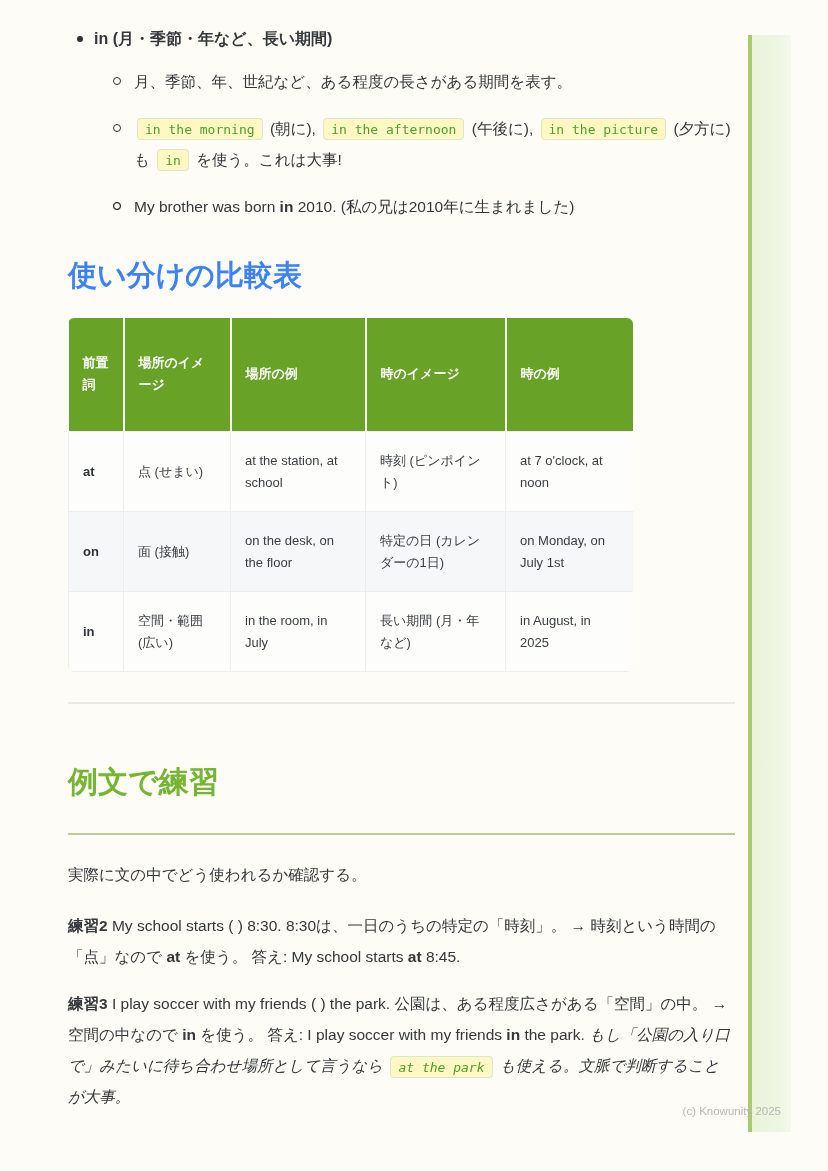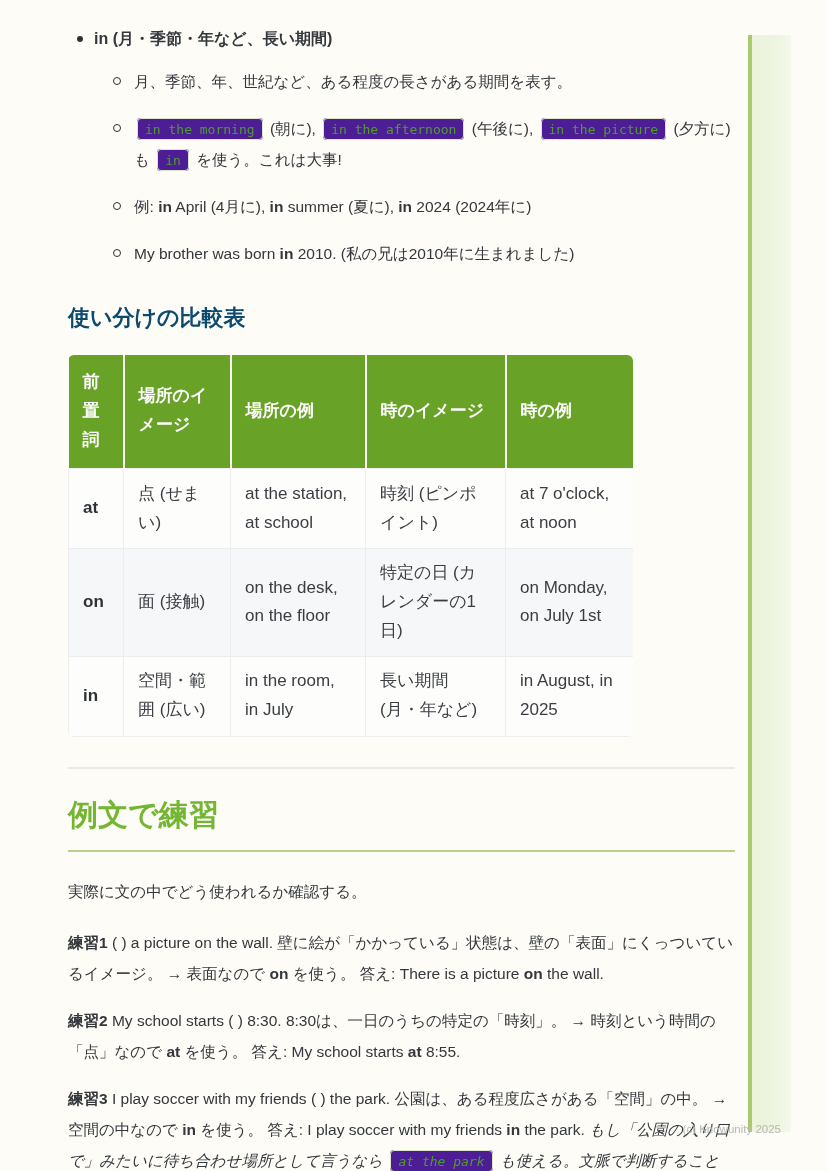--- a/index.html
+++ b/index.html
@@ -18,26 +18,26 @@
 
   
   .toplist { list-style:none; margin:0; padding:0; }
   .top-item { position:relative; padding-left:26px; font-size:16px; font-weight:700; line-height:1.6; }
   .bullet-dot { position:absolute; left:9px; top:10px; width:6px; height:6px; border-radius:50%; background:#2e3236; }
   .sublist { list-style:none; margin:14px 0 0 0; padding:0 0 0 14px; font-weight:400; }
   .sub-item { position:relative; padding-left:26px; margin-bottom:16px; font-size:15.5px; line-height:2.0; color:#34373b; }
   .circle-dot { position:absolute; left:5px; top:11px; width:6px; height:6px; border-radius:50%; border:1.5px solid #2e3236; background:transparent; }
 
   
-  .cmp-heading { color:#0c4a6e; font-size:22px; font-weight:700; margin:34px 0 22px 0;font-family:Liberation Mono, monospace; }
-  .practice-heading { color:#74b531; font-size:30px; font-weight:700; margin:26px 0 0 0; padding-bottom:14px; border-bottom:2px solid #bdce92; }
+  .cmp-heading { color:#3b82f6; font-size:29px; font-weight:700; margin:34px 0 22px 0;font-family:Liberation Mono, monospace; }
+  .practice-heading { color:#74b531; font-size:30px; font-weight:700; margin:58px 0 0 0; padding-bottom:30px; border-bottom:2px solid #bdce92; }
 
   
   .tablewrap { width:565px; border-radius:6px; overflow:hidden; }
-  table { border-collapse:collapse; table-layout:fixed; width:565px; font-size:17px;padding-left:36px; }
+  table { border-collapse:collapse; table-layout:fixed; width:565px; font-size:13px;padding-left:36px; }
   thead tr { height:114px; }
   thead th {
     background:#68a226; color:#ffffff; font-weight:700; text-align:left;
     vertical-align:middle; padding:12px 14px; line-height:1.7;
     border-right:2px solid #fbfbf6; box-sizing:border-box;
   }
   thead th:last-child { border-right:none; }
   tbody tr { height:80px; }
   tbody td {
     border:1px solid #ebedef; padding:10px 14px; vertical-align:middle;
@@ -49,26 +49,26 @@
   .divider { border:none; border-top:2px solid #e9e9e4; margin:30px 0 0 0; width:100%; }
 
   .intro { font-size:15.5px; line-height:2.0; margin:24px 0 20px 0; }
   .practice-p { font-size:15.5px; line-height:2.0; margin:0 0 16px 0; }
 
   
   .b { font-weight:700; }
   .i { font-style:italic; }
   .chip {
     font-family:"DejaVu Sans Mono","Liberation Mono",monospace;
-    font-size:13px; color:#4f9e2c; background:#4c1d95;
+    font-size:13px; color:#4f9e2c; background:#fef9c3;
     border:1px solid #dde6cb; border-radius:4px; padding:2.5px 7px; margin:0 3px;
     -webkit-box-decoration-break:clone; box-decoration-break:clone;
   }
 
-  .watermark { position:absolute; right:47px; bottom:36px; font-size:11.5px; color:#b4b9b4; z-index:3;margin-top:48px; }
+  .watermark { position:absolute; right:47px; bottom:54px; font-size:11.5px; color:#b4b9b4; z-index:3;margin-top:48px; }
 </style>
 </head>
 <body>
 
 <div class="page">
   <div class="edge-strip"></div>
 
   <div class="content">
 
     <ul class="toplist">
@@ -79,21 +79,20 @@
           <li class="sub-item">
             <span class="circle-dot"></span>
             <span><span>月、季節、年、世紀など、ある程度の長さがある期間を表す。</span></span>
           </li>
           <li class="sub-item">
             <span class="circle-dot"></span>
             <span><span class="chip">in the morning</span><span> (朝に), </span><span class="chip">in the afternoon</span><span> (午後に), </span><span class="chip">in the picture</span><span> (夕方に) も </span><span class="chip">in</span><span> を使う。これは大事!</span></span>
           </li>
           <li class="sub-item">
             <span class="circle-dot"></span>
-            <span><span>例: </span><span class="b">in</span><span> April (4月に), </span><span class="b">in</span><span> summer (夏に), </span><span class="b">in</span><span> 2024 (2024年に)</span></span>
           </li>
           <li class="sub-item">
             <span class="circle-dot"></span>
             <span><span>My brother was born </span><span class="b">in</span><span> 2010. (私の兄は2010年に生まれました)</span></span>
           </li>
         </ul>
       </li>
     </ul>
 
     <h3 class="cmp-heading">使い分けの比較表</h3>
@@ -141,20 +140,19 @@
         </tbody>
       </table>
     </div>
 
     <hr class="divider">
 
     <h2 class="practice-heading">例文で練習</h2>
 
     <p class="intro">実際に文の中でどう使われるか確認する。</p>
 
-    <p class="practice-p"><span class="b">練習1</span><span> ( ) a picture on the wall. 壁に絵が「かかっている」状態は、壁の「表面」にくっついているイメージ。 → 表面なので </span><span class="b">on</span><span> を使う。 答え: There is a picture </span><span class="b">on</span><span> the wall.</span></p>
-    <p class="practice-p"><span class="b">練習2</span><span> My school starts ( ) 8:30. 8:30は、一日のうちの特定の「時刻」。 → 時刻という時間の「点」なので </span><span class="b">at</span><span> を使う。 答え: My school starts </span><span class="b">at</span><span> 8:55.</span></p>
+    <p class="practice-p"><span class="b">練習2</span><span> My school starts ( ) 8:30. 8:30は、一日のうちの特定の「時刻」。 → 時刻という時間の「点」なので </span><span class="b">at</span><span> を使う。 答え: My school starts </span><span class="b">at</span><span> 8:45.</span></p>
     <p class="practice-p"><span class="b">練習3</span><span> I play soccer with my friends ( ) the park. 公園は、ある程度広さがある「空間」の中。 → 空間の中なので </span><span class="b">in</span><span> を使う。 答え: I play soccer with my friends </span><span class="b">in</span><span> the park. </span><span class="i">もし「公園の入り口で」みたいに待ち合わせ場所として言うなら </span><span class="i chip">at the park</span><span class="i"> も使える。文脈で判断することが大事。</span></p>
 
   </div>
 
   <div class="watermark">(c) Knowunity 2025</div>
 </div>
 
 </body></html>

